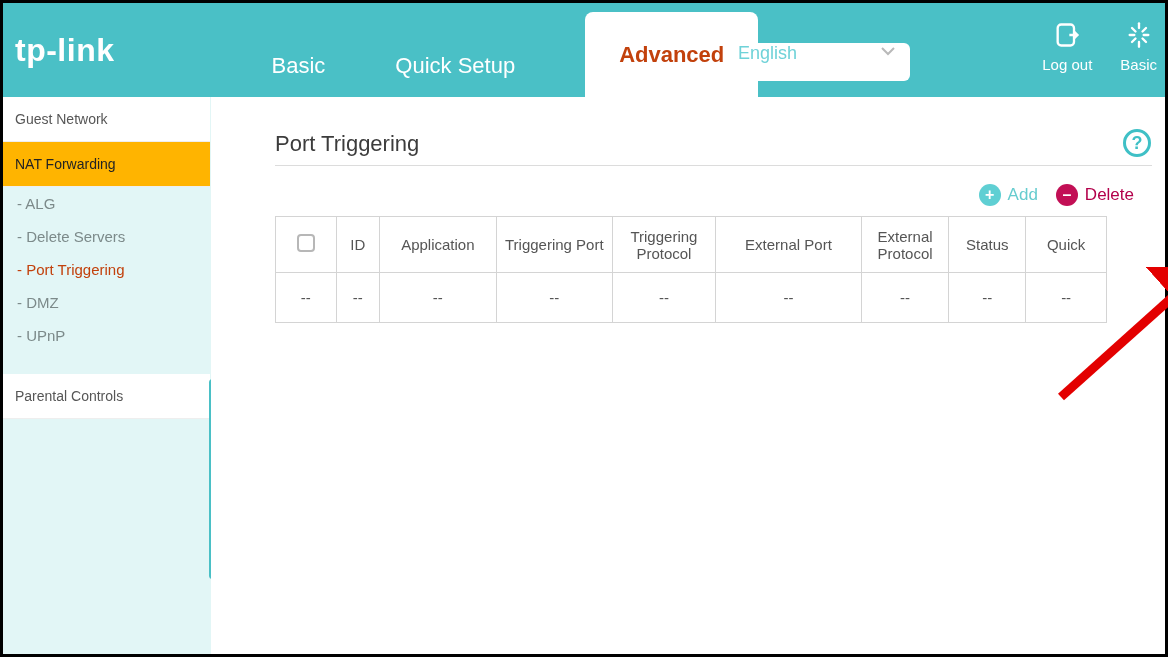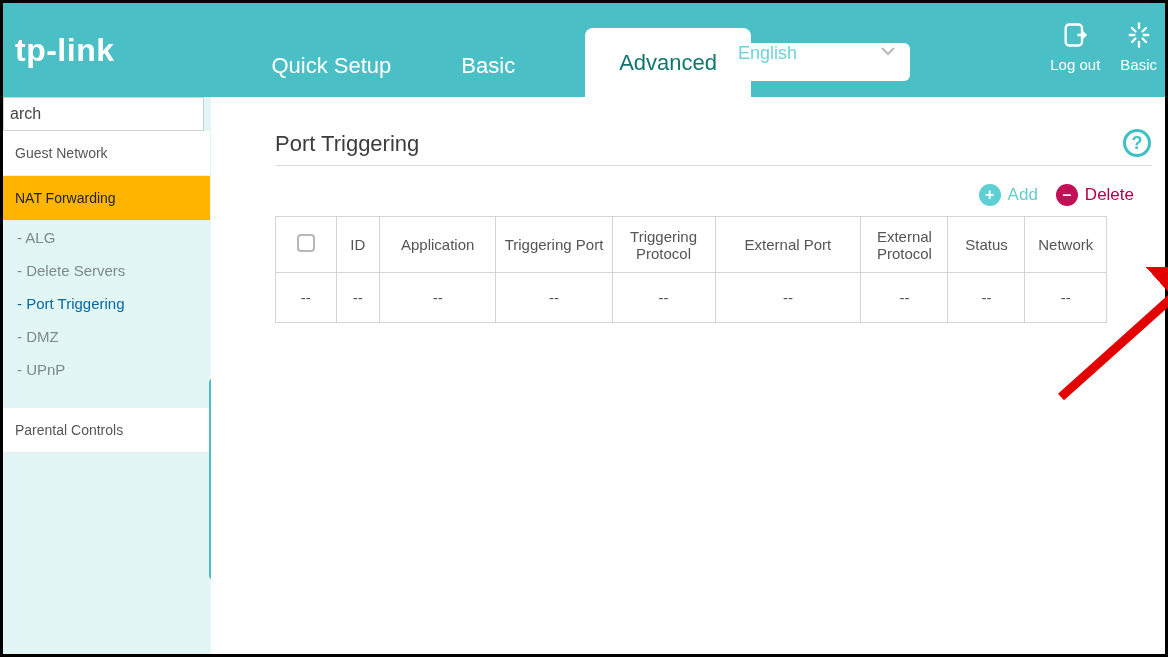--- a/index.html
+++ b/index.html
@@ -3,35 +3,35 @@
 <meta charset="utf-8">
 <style>
   * { box-sizing: border-box; margin: 0; padding: 0; font-family: Arial, Helvetica, sans-serif; }
   html, body { width: 1168px; height: 657px; overflow: hidden; }
   .frame { width: 1168px; height: 657px; border: 3px solid #000; position: relative; background: #fff; }
 
   .topbar { background: #4ac0c6; height: 94px; display: flex; align-items: center; position: relative; }
   .logo { color: #fff; font-size: 32px; font-weight: 600; letter-spacing: .5px; padding: 0 22px 0 12px; font-family: Arial, sans-serif; display:flex; align-items:center; gap:4px;}
   .navtabs { display: flex; align-items: flex-end; height: 100%; gap: 70px; margin-left: 135px; }
   .navtab { color: #fff; font-size: 22px; padding: 18px 0 18px 0; cursor: pointer; }
-  .navtab.active { background: #fff; color: #0f766e; padding: 22px 34px; border-radius: 8px 8px 0 0; position: relative; top: 1px; }
+  .navtab.active { background: #fff; color: #c2410c; padding: 30px 34px; border-radius: 8px 8px 0 0; position: relative; top: 1px; font-weight: bold; }
   .lang { position: absolute; right: 255px; top: 40px; width: 186px; height: 38px; background: #fff; border-radius: 6px; display: flex; align-items: flex-start; padding: 0 14px; justify-content: space-between; cursor: pointer; }
   .lang span { color: #6fd2d8; font-size: 18px; }
   .lang .chev { color: #bdbdbd; }
-  .topright { position: absolute; right: 8px; top: 18px; display: flex; gap: 20px; color: #fff; text-align: center; }
+  .topright { position: absolute; right: 8px; top: 18px; display: flex; gap: 28px; color: #fff; text-align: center; }
   .topright .iconbtn { display: flex; flex-direction: column; align-items: center; font-size: 15px; cursor: pointer; gap: 4px; }
 
   .body { display: flex; height: calc(657px - 100px); }
   .sidebar { width: 208px; background: #e2f6f6; border-right: 1px solid #e2f6f6; position: relative; }
   .search { background: #fff; height: 34px; border: 1px solid #d0d0d0; margin: 0 6px 0 0; display: flex; align-items: center; padding: 0 6px; color: #888; font-size: 16px; }
   .search input { border:none; outline:none; width:100%; font-size:16px; color:#444; }
   .side-cat { background: #fff; color: #565656; font-size: 14px; padding: 14px 12px; border-bottom: 1px solid #eee; cursor:pointer; }
   .side-cat.active { background: #ffb400; color: #232323; }
   .side-sub { color: #7c8a8a; font-size: 15px; padding: 8px 14px; cursor:pointer; }
-  .side-sub.sel { color: #0369a1; }
+  .side-sub.sel { color: #c2410c; }
   .sidebar-scroll { position:absolute; right:-6px; top:282px; width:7px; height:200px; background:#4ac0c6; border-radius:4px; }
 
   .main { flex: 1; background: #fff; padding: 34px 13px 20px 64px; position: relative; }
   .main h2 { font-size: 22px; font-weight: normal; color: #3c3c3c; margin-bottom: 8px; }
   .main .hr { border-top: 1px solid #dcdcdc; margin-bottom: 18px; }
   .helpbtn { position: absolute; right: 14px; top: 32px; width: 28px; height: 28px; border: 3px solid #3fc0c6; border-radius: 50%; color: #3fc0c6; font-weight: bold; font-size: 18px; display: flex; align-items: center; justify-content: center; cursor:pointer; }
 
   .actions { display: flex; justify-content: flex-end; gap: 18px; margin-right: 18px; margin-bottom: 10px; }
   .actbtn { display: flex; align-items: center; gap: 7px; font-size: 17px; cursor: pointer; }
   .actbtn.add { color: #66cccf; }
@@ -52,22 +52,22 @@
   svg.ic { width: 28px; height: 28px; }
 </style>
 </head>
 <body>
 
 <div class="frame">
   <div class="topbar">
     <div class="logo">tp-link</div>
 
     <div class="navtabs">
+      <div class="navtab">Basic</div>
       <div class="navtab">Quick Setup</div>
-      <div class="navtab">Basic</div>
       <div class="navtab active">Advanced</div>
     </div>
 
     <div class="lang">
       <span>English</span>
       <span class="chev">
         <svg width="16" height="16" viewBox="0 0 16 16">
             <path d="M2 5l6 6 6-6" fill="none" stroke="#b9b9b9" stroke-width="2"></path>
           </svg>
       </span>
@@ -98,23 +98,20 @@
               </g>
             </svg>
         </span>
         <span>Basic</span>
       </div>
     </div>
   </div>
 
   <div class="body">
     <div class="sidebar">
-      <div class="search">
-        <input value="arch" style="">
-      </div>
       <div class="side-cat">Guest Network</div>
       <div class="side-cat active">NAT Forwarding</div>
       <div class="side-sub">- ALG</div>
       <div class="side-sub">- Delete Servers</div>
       <div class="side-sub sel">- Port Triggering</div>
       <div class="side-sub">- DMZ</div>
       <div class="side-sub">- UPnP</div>
       <div class="side-cat" style="margin-top:22px">Parental Controls</div>
       <div class="sidebar-scroll"></div>
     </div>
@@ -139,21 +136,21 @@
         <thead>
           <tr>
             <th class="chkcell"><span class="chk"></span></th>
             <th style="width:44px">ID</th>
             <th style="width:118px">Application</th>
             <th style="width:118px">Triggering Port</th>
             <th style="width:104px">Triggering Protocol</th>
             <th style="width:150px">External Port</th>
             <th style="width:88px">External Protocol</th>
             <th style="width:78px">Status</th>
-            <th style="width:82px">Network</th>
+            <th style="width:82px">Quick</th>
           </tr>
         </thead>
         <tbody>
           <tr>
             <td class="chkcell">--</td>
             <td>--</td>
             <td>--</td>
             <td>--</td>
             <td>--</td>
             <td>--</td>

